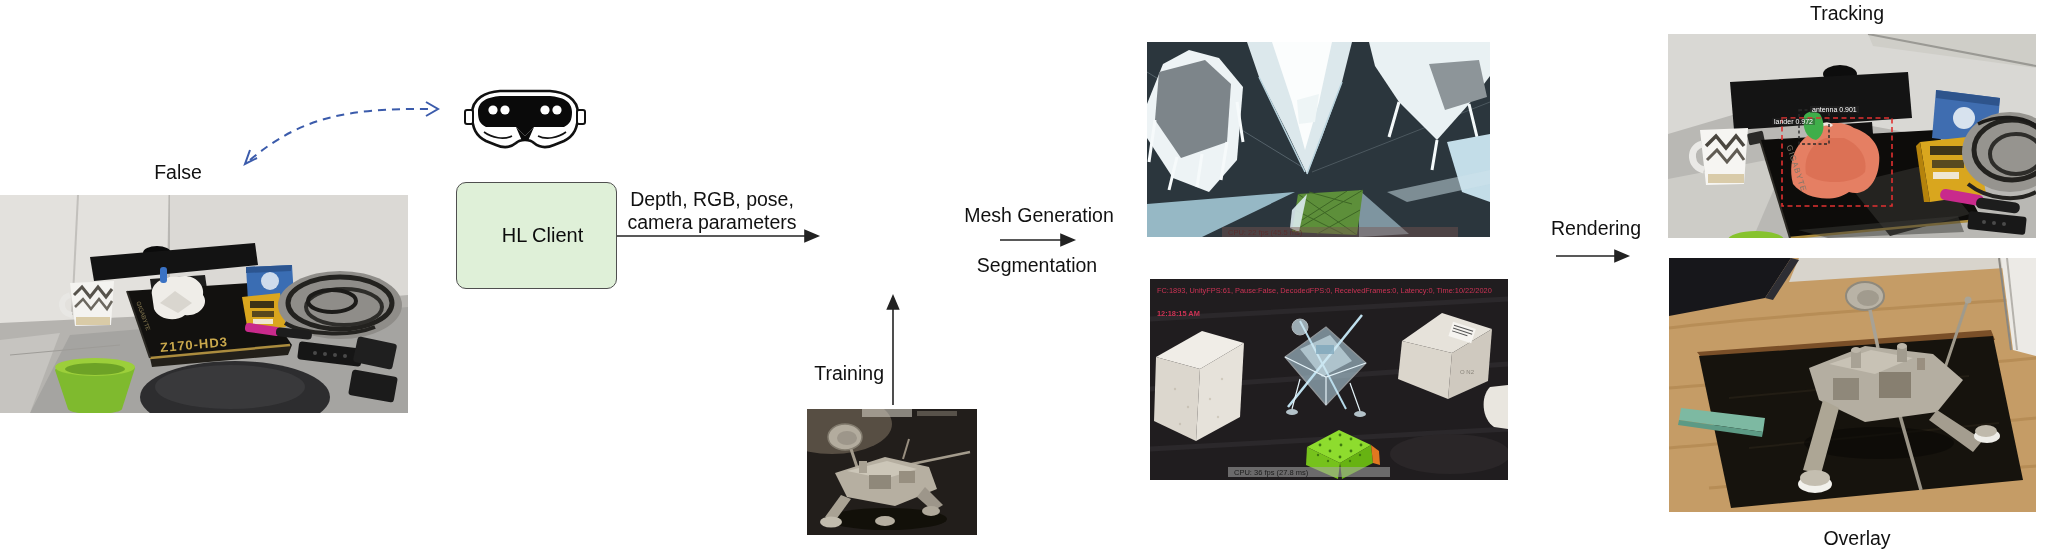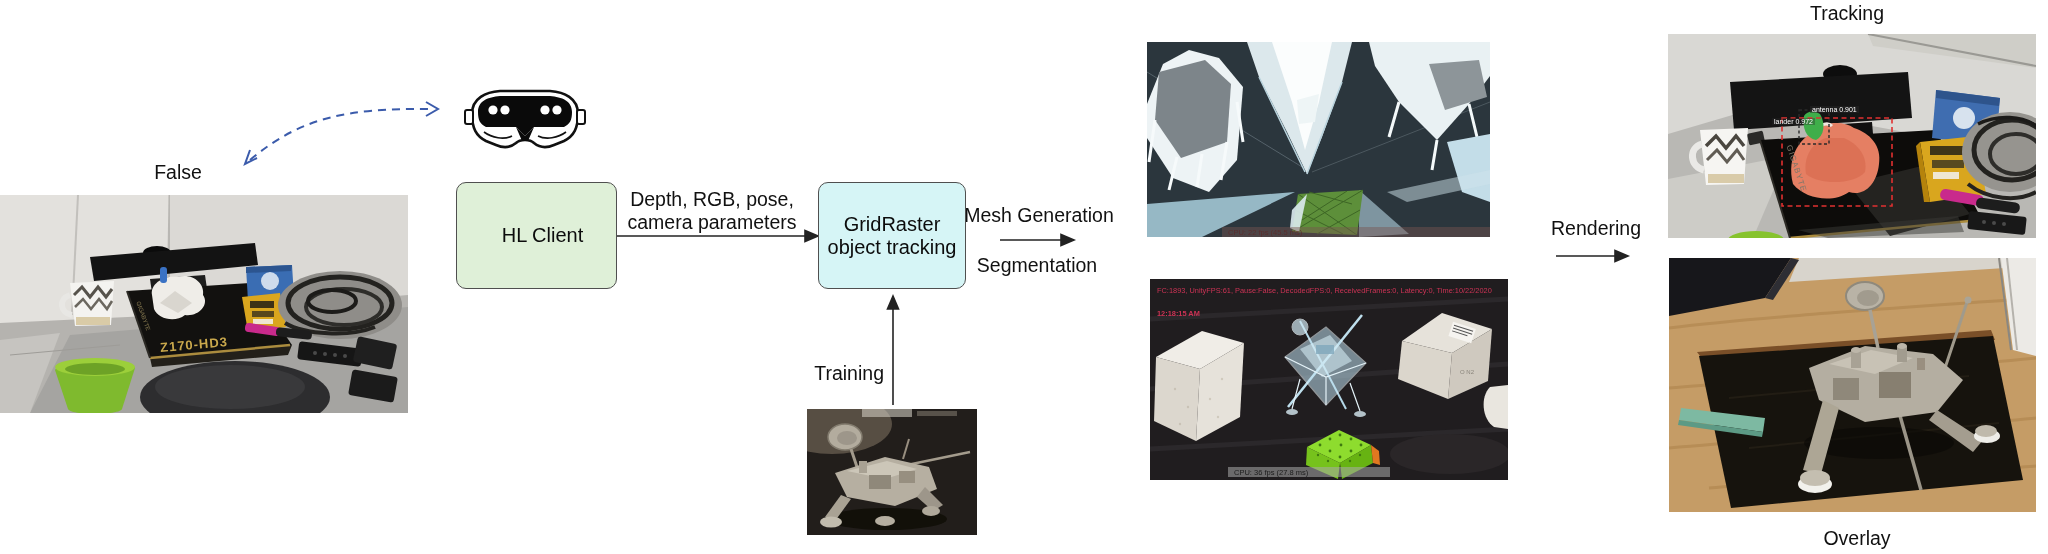--- a/index.html
+++ b/index.html
@@ -71,23 +71,20 @@
   <div class="lbl center" style="left:1039px;top:204px;">Mesh Generation</div>
   <div class="lbl center" style="left:1037px;top:254px;">Segmentation</div>
   <div class="lbl" style="left:884px;top:362px;transform:translateX(-100%);">Training</div>
   <div class="lbl center" style="left:1596px;top:217px;">Rendering</div>
   <div class="lbl center" style="left:1847px;top:2px;">Tracking</div>
   <div class="lbl center" style="left:1857px;top:527px;">Overlay</div>
 
   <div class="node green" style="left:456px;top:182px;width:147px;height:105px;">
     <span>HL Client</span>
   </div>
-  <div class="node cyan" style="left:818px;top:182px;width:146px;height:105px;">
-    <span><span>GridRaster</span><br><span>object tracking</span></span>
-  </div>
 
   <div class="img" style="left:0;top:195px;width:408px;height:218px;">
     <svg viewBox="0 0 408 218" preserveAspectRatio="none">
       <rect width="408" height="218" fill="#d6d4d0"></rect>
       <rect x="0" y="0" width="170" height="130" fill="#e3e1dd"></rect>
       <line x1="78" y1="0" x2="72" y2="120" stroke="#c2c0bc" stroke-width="2"></line>
       <line x1="170" y1="0" x2="168" y2="125" stroke="#b9b7b3" stroke-width="3"></line>
       <rect x="170" y="0" width="238" height="110" fill="#dbd9d5"></rect>
       <polygon points="0,128 170,120 408,100 408,218 0,218" fill="#b5b3af"></polygon>
       <polygon points="30,218 70,140 408,112 408,218" fill="#a5a4a1"></polygon>
@@ -212,21 +209,21 @@
       </g>
       <polygon points="0,162 148,150 55,195 0,195" fill="#a9cfdd" opacity="0.85"></polygon>
       <polygon points="212,148 262,192 212,195" fill="#b5d6e2" opacity="0.6"></polygon>
       <polygon points="240,150 343,128 343,142 260,160" fill="#cfe3eb" opacity="0.5"></polygon>
       <g>
         <polygon points="151,152 216,148 210,193 145,190" fill="#5d8f3a"></polygon>
         <path d="M151,152 L210,193 M216,148 L145,190 M162,150 L205,162 M200,149 L155,178 M148,168 L196,192 M213,168 L170,192" stroke="#3d6625" stroke-width="1"></path>
         <polygon points="145,168 160,152 152,190 143,186" fill="#dcebf0" opacity="0.9"></polygon>
       </g>
     </svg>
-    <div class="statusbar" style="left:75px;top:185px;width:268px;height:10px;background:rgba(120,85,80,0.45);">
+    <div class="statusbar" style="left:75px;top:185px;width:236px;height:10px;background:rgba(120,85,80,0.45);">
       <span style="font-size:7.5px;color:#5a2e2e;margin-left:6px;">CPU: 22 fps (45.5 ms)</span>
     </div>
   </div>
 
   <div class="img" style="left:1150px;top:279px;width:358px;height:201px;">
     <svg viewBox="0 0 358 201" preserveAspectRatio="none">
       <rect width="358" height="201" fill="#201d1f"></rect>
       <path d="M0,40 L358,20 M0,110 L358,85 M0,170 L358,150" stroke="#2b282b" stroke-width="5" fill="none"></path>
       <ellipse cx="300" cy="175" rx="60" ry="20" fill="#2a2628"></ellipse>
       <g>

